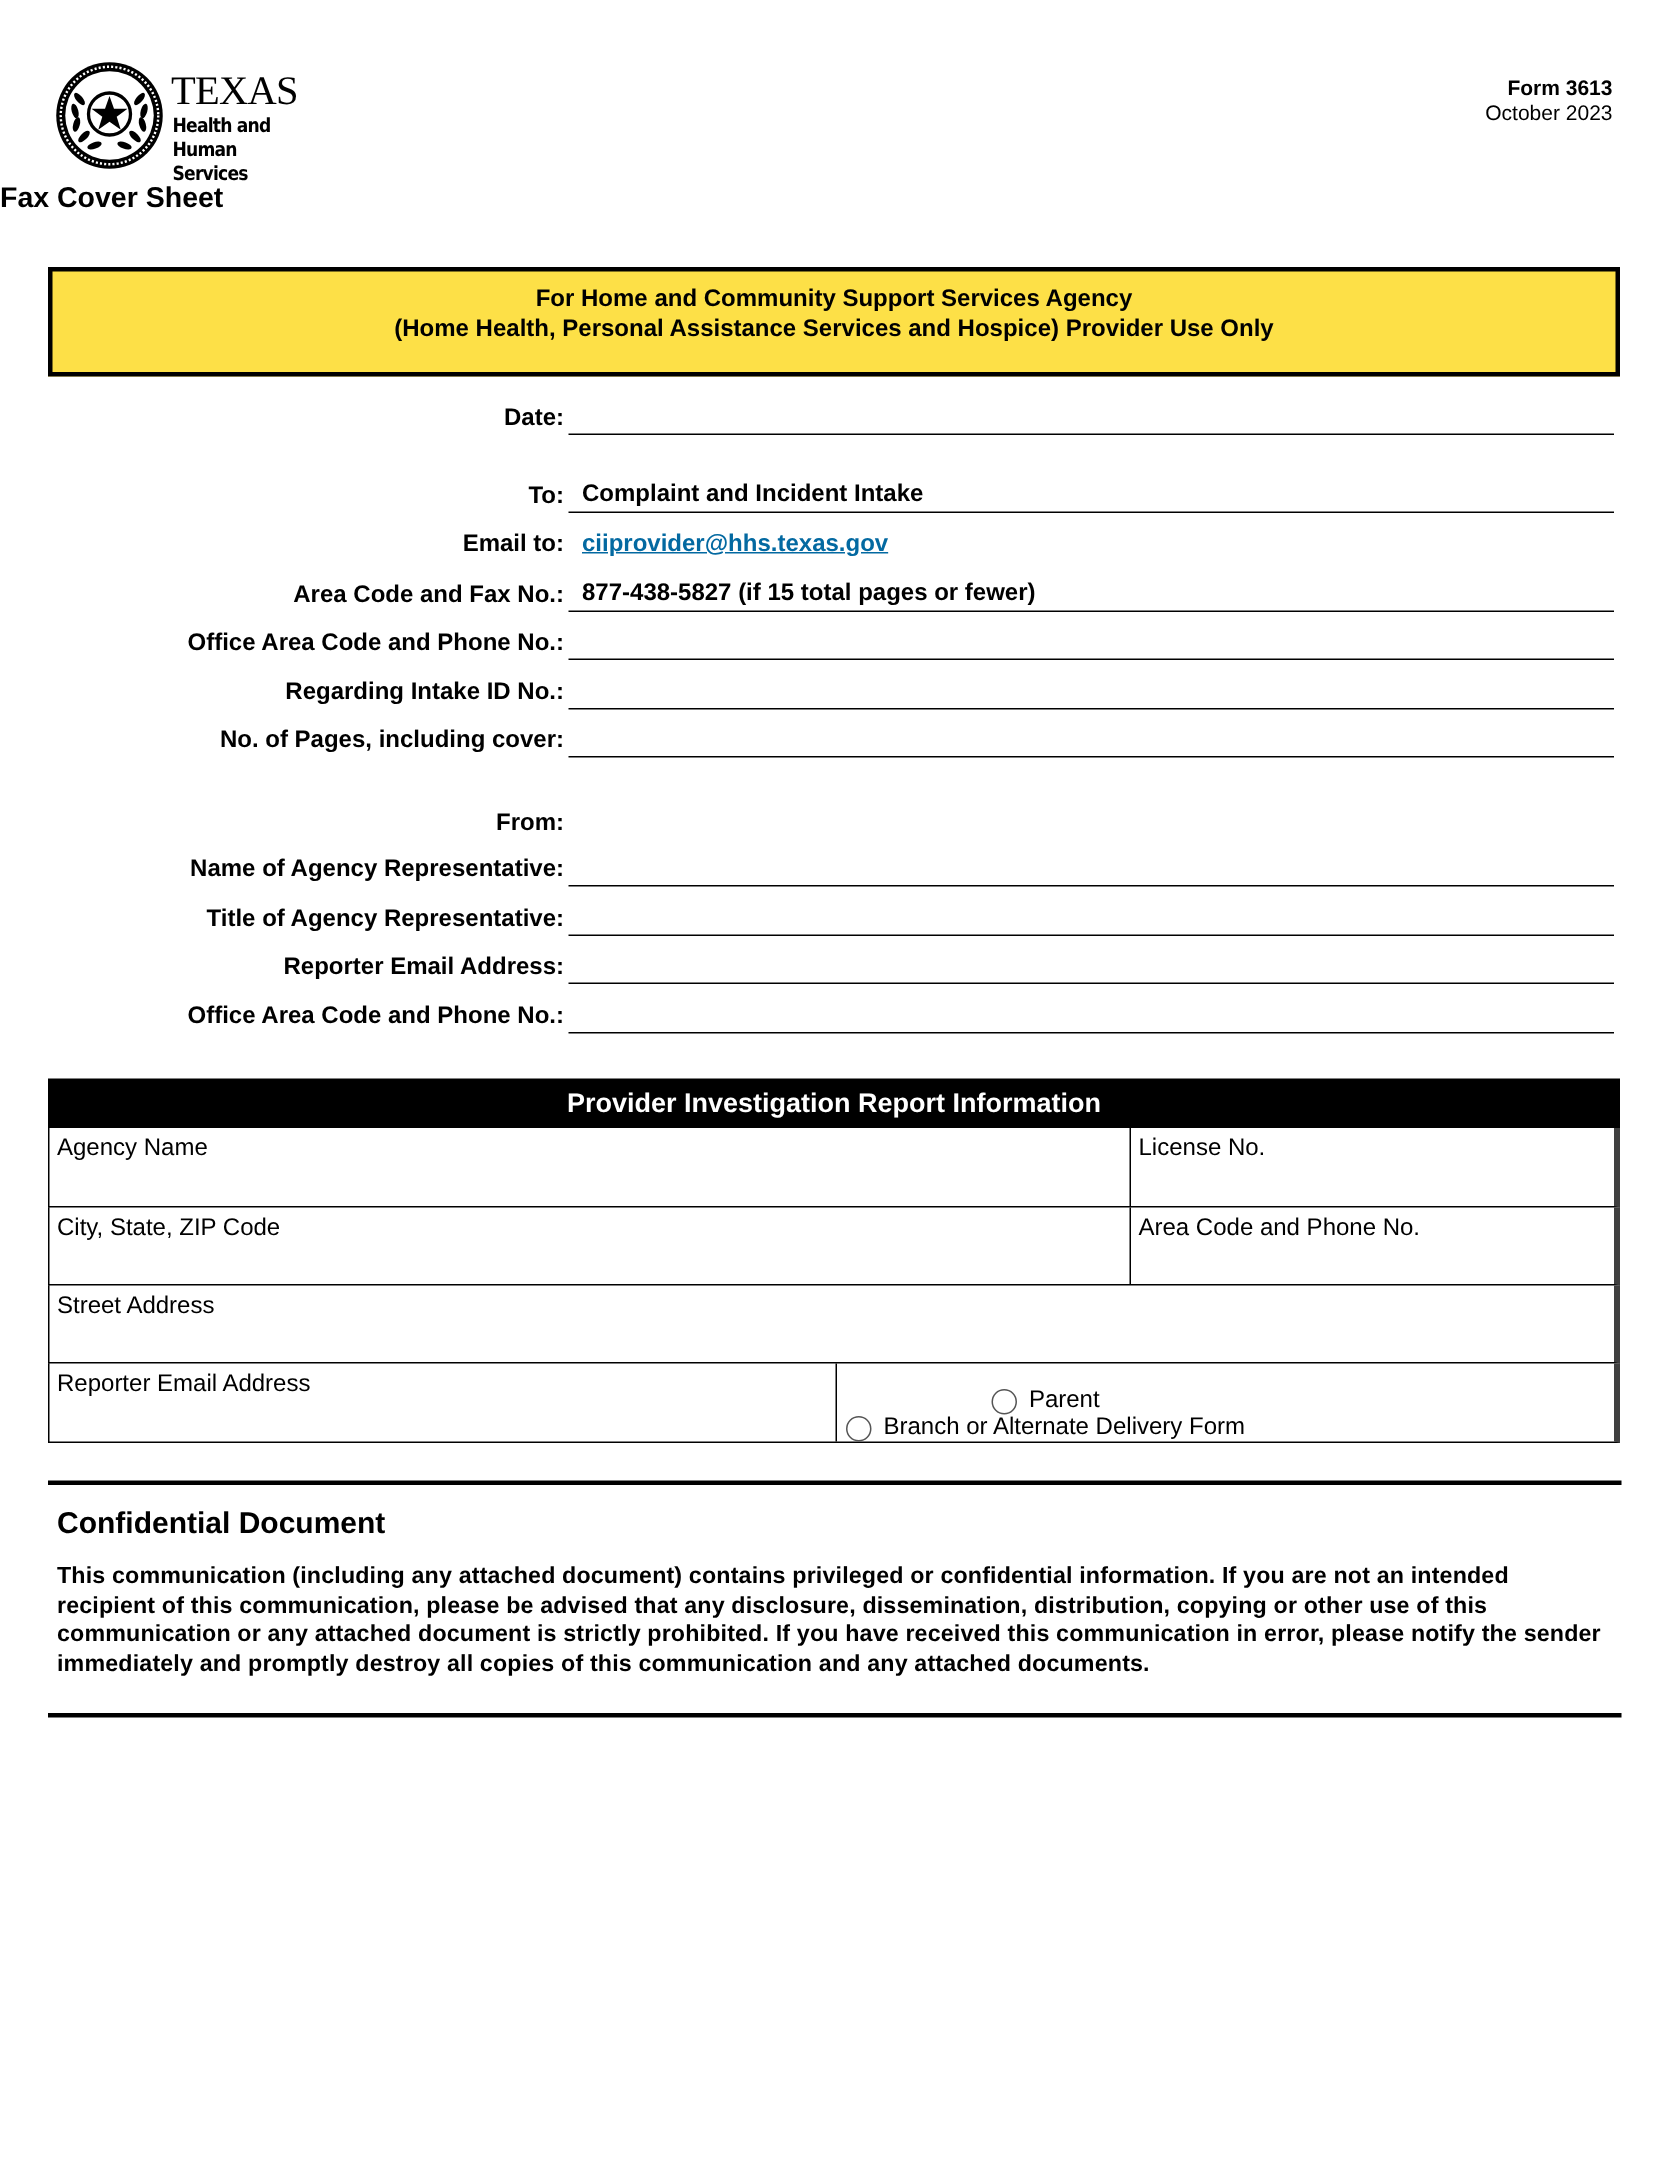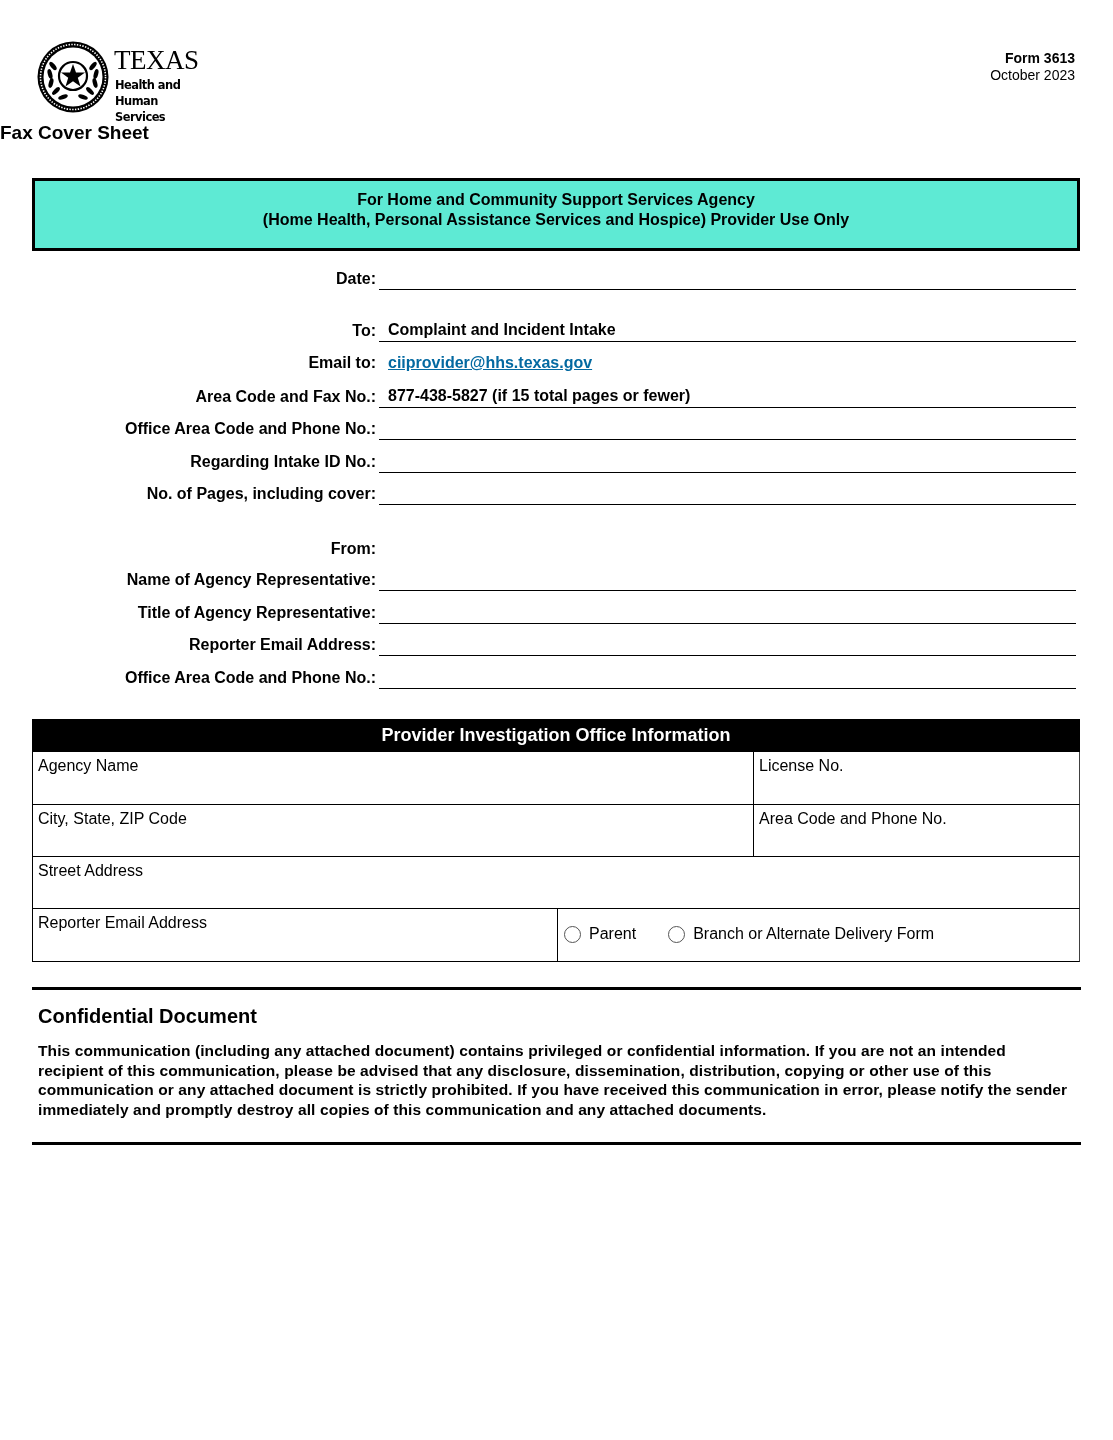--- a/index.html
+++ b/index.html
@@ -11,39 +11,39 @@
   .logo-seal { position: absolute; left: 0; top: 0; width: 74px; height: 74px; }
   .logo-texas { position: absolute; left: 78px; top: 6px; font-family: "Liberation Serif", serif; font-size: 27px; letter-spacing: -0.5px; line-height: 28px; }
   .logo-sub { position: absolute; left: 79px; top: 37px; font-family: "DejaVu Sans", sans-serif; font-size: 13px; font-weight: bold; line-height: 16px; letter-spacing: -0.6px; transform: scaleX(0.88); transform-origin: left top; }
 
   .form-no { right: 38px; top: 50px; text-align: right; font-size: 14px; line-height: 17px; }
   .form-no .num { font-weight: bold; }
 
   .title { left: 0; width: 1113px; top: 122px; text-align: left; font-size: 19px; font-weight: bold; }
 
   
-  .banner { left: 32px; top: 178px; width: 1042px; height: 58px; border: 3px solid #000; background: #5eead4; text-align: center; font-size: 16px; font-weight: bold; line-height: 20px; padding-top: 9px; box-sizing: content-box; }
+  .banner { left: 32px; top: 178px; width: 1042px; height: 58px; border: 3px solid #000; background: #fde047; text-align: center; font-size: 16px; font-weight: bold; line-height: 20px; padding-top: 9px; box-sizing: content-box; }
 
   
   .frow { left: 0; width: 1113px; height: 24px; }
   .flabel { position: absolute; right: 737px; bottom: 2px; font-size: 16px; font-weight: bold; white-space: nowrap; }
   .fline { position: absolute; left: 379px; width: 697px; bottom: 0; height: 20px; border-bottom: 1.3px solid #000; }
   .fline.noline { border-bottom: none; }
   .fval { position: absolute; left: 9px; bottom: 2px; font-size: 16px; font-weight: bold; white-space: nowrap; }
   .fval.link { color: #0369a1; text-decoration: underline; }
 
   
   .tbl { left: 32px; top: 719px; width: 1048px; border-collapse: collapse; }
   .tbl-head { background: #000; color: #fff; font-weight: bold; font-size: 18px; text-align: center; height: 33px; line-height: 33px; }
-  .trow { position: relative; border-left: 1px solid #000; border-right: 1px solid #404040; border-bottom: 1px solid #000; height: 51px; box-sizing: border-box; }
+  .trow { position: relative; border-left: 1px solid #000; border-right: 4px solid #404040; border-bottom: 1px solid #000; height: 51px; box-sizing: border-box; }
   .cell { position: absolute; top: 0; bottom: 0; box-sizing: border-box; }
   .cell .clabel { position: absolute; left: 5px; top: 5px; font-size: 16px; white-space: nowrap; }
   .vdiv { border-left: 1px solid #000; }
 
-  .radio-group { position: absolute; left: 6px; top: 16px; display: flex; align-items: center; font-size: 16px; }
+  .radio-group { position: absolute; left: 6px; top: 16px; display: flex; align-items: center; font-size: 16px; flex-direction: column; }
   .radio { width: 17px; height: 17px; border: 1.2px solid #555; border-radius: 50%; box-sizing: border-box; display: inline-block; margin-right: 8px; }
   .radio-opt { display: flex; align-items: center; margin-right: 32px; }
 
   
   .rule { left: 32px; width: 1049px; height: 3px; background: #000; }
   .conf-title { left: 38px; top: 1005px; font-size: 20px; font-weight: bold; }
   .conf-body { left: 38px; top: 1041px; width: 1030px; font-size: 15.5px; font-weight: bold; line-height: 19.7px; letter-spacing: 0.1px; }
 </style>
 </head>
 <body>
@@ -164,21 +164,21 @@
 </div>
 
 <div class="abs frow" style="top:665px">
   <span class="flabel">Office Area Code and Phone No.:</span>
   <div class="fline">
       <span class="fval"></span>
     </div>
 </div>
 
 <div class="abs tbl">
-  <div class="tbl-head">Provider Investigation Office Information</div>
+  <div class="tbl-head">Provider Investigation Report Information</div>
 
   <div class="trow" style="height:53px">
     <div class="cell" style="left:0;width:720px">
       <span class="clabel">Agency Name</span>
     </div>
     <div class="cell vdiv" style="left:720px;right:0">
       <span class="clabel">License No.</span>
     </div>
   </div>
 

